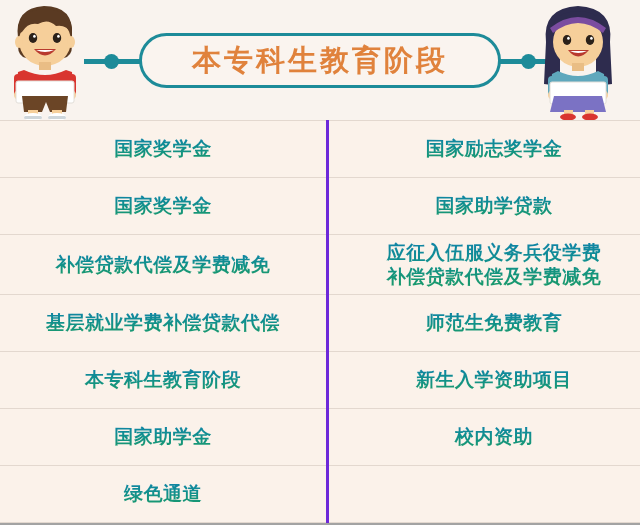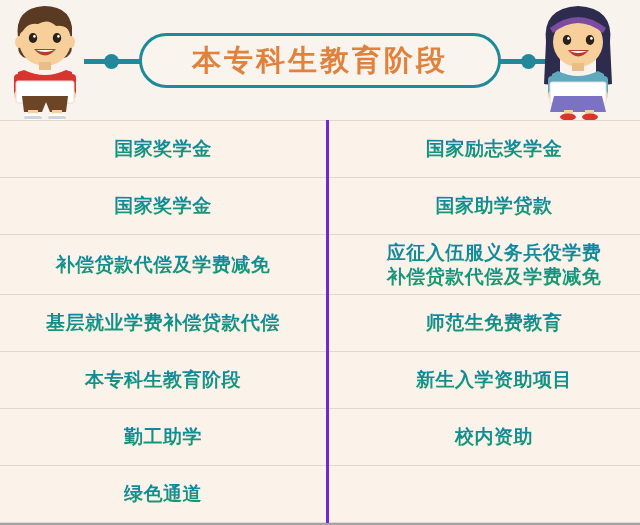--- a/index.html
+++ b/index.html
@@ -260,21 +260,21 @@
       <tr class="row-h">
         <td class="col-left">
             <span class="cell-text">本专科生教育阶段</span>
           </td>
         <td class="col-right">
             <span class="cell-text">新生入学资助项目</span>
           </td>
       </tr>
       <tr class="row-h">
         <td class="col-left">
-            <span class="cell-text">勤工助学</span>
+            <span class="cell-text">国家助学金</span>
           </td>
         <td class="col-right">
             <span class="cell-text">校内资助</span>
           </td>
       </tr>
       <tr class="row-h">
         <td class="col-left">
             <span class="cell-text">绿色通道</span>
           </td>
         <td class="col-right empty">

